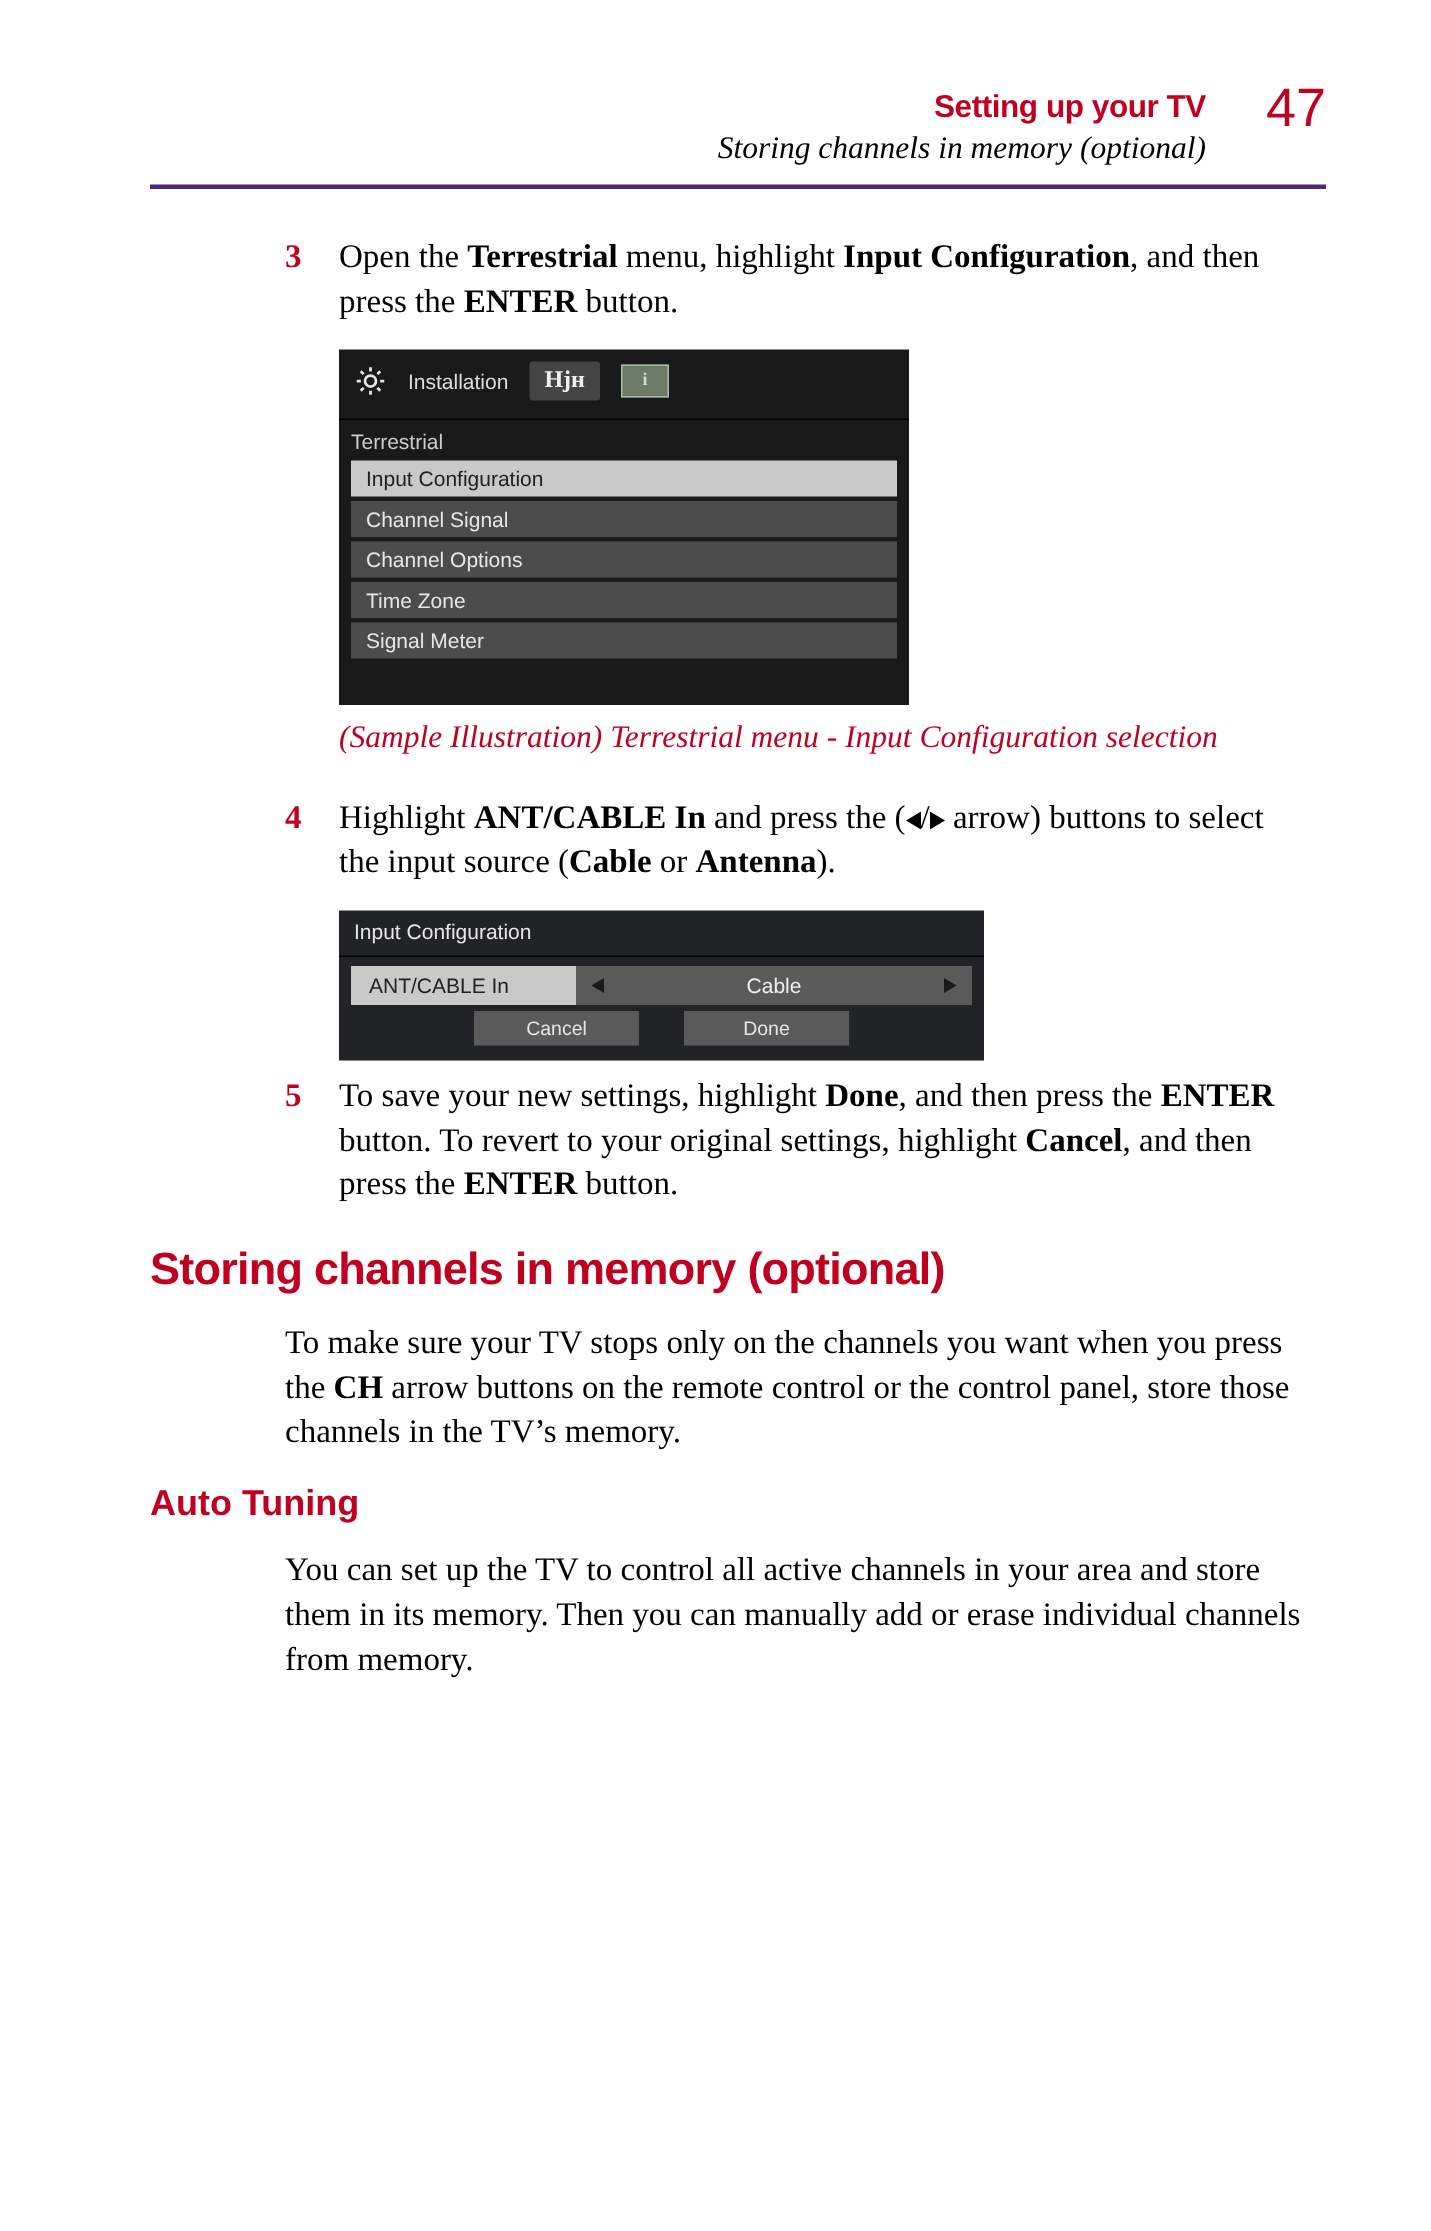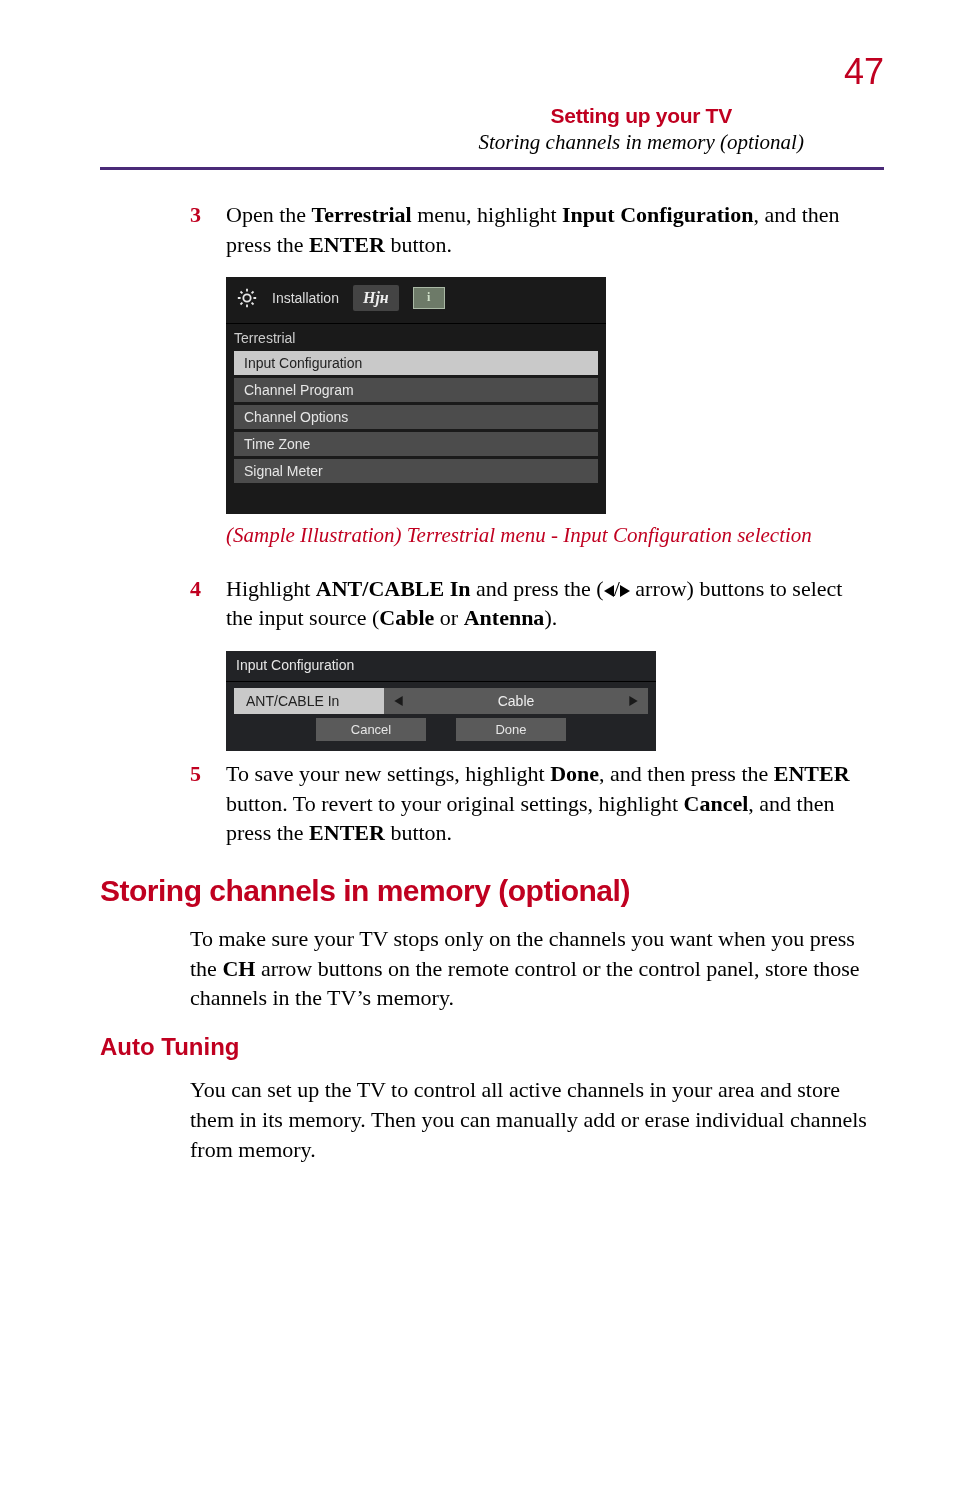--- a/index.html
+++ b/index.html
@@ -17,22 +17,21 @@
     padding: 60px 70px 60px 100px;
     position: relative;
   }
   .header-row {
     display: flex;
     justify-content: flex-end;
     align-items: flex-start;
     gap: 40px;
   }
   .header-text {
-    text-align: center;
-    margin-top: 44px;
+    text-align: right;
   }
   .header-top {
     color: #c00020;
     font-family: Arial, Helvetica, sans-serif;
     font-weight: bold;
     font-size: 21px;
     letter-spacing: -0.3px;
   }
   .header-sub {
     font-style: italic;
@@ -89,21 +88,20 @@
     border-bottom: 1px solid #000;
   }
   .gear {
     width: 22px; height: 22px; position: relative;
   }
   .gear svg { width: 22px; height: 22px; }
   .tab1 {
     background: #444;
     padding: 4px 10px;
     font-weight: bold;
-    font-style: italic;
     color: #eee;
     font-size: 16px;
     border-radius: 2px;
   }
   .tab2 {
     background: #6d7a68;
     width: 30px; height: 20px;
     border: 1px solid #aab9a5;
     position: relative;
   }
@@ -259,21 +257,21 @@
                 <path d="M12 2v3M12 19v3M2 12h3M19 12h3M4.9 4.9l2.1 2.1M17 17l2.1 2.1M19.1 4.9 17 7M7 17l-2.1 2.1"></path>
               </g>
             </svg>
         </span>
         <span>Installation</span>
         <span class="tab1"><span style="font-family:Georgia,serif;">Hjн</span></span>
         <span class="tab2"></span>
       </div>
       <div class="shot1-section">Terrestrial</div>
       <div class="row sel">Input Configuration</div>
-      <div class="row">Channel Program</div>
+      <div class="row">Channel Signal</div>
       <div class="row">Channel Options</div>
       <div class="row">Time Zone</div>
       <div class="row">Signal Meter</div>
       <div class="gap"></div>
     </div>
 
     <div class="caption">(Sample Illustration) Terrestrial menu - Input Configuration selection</div>
 
     <div class="step">
       <div class="step-num">4</div>

